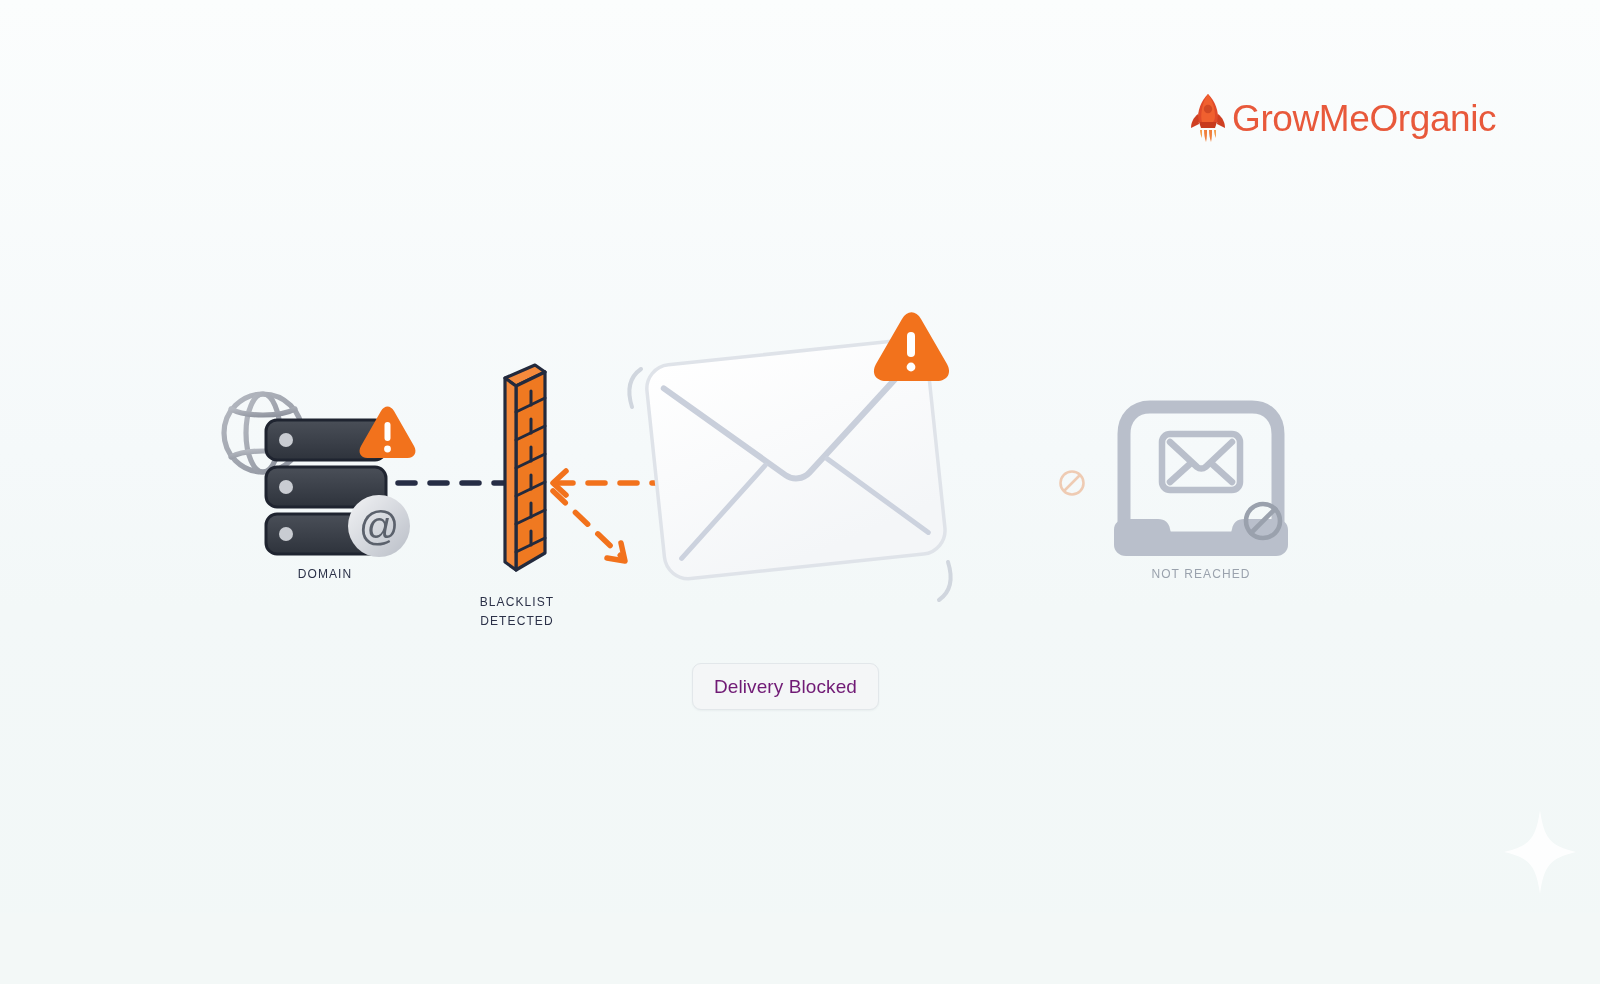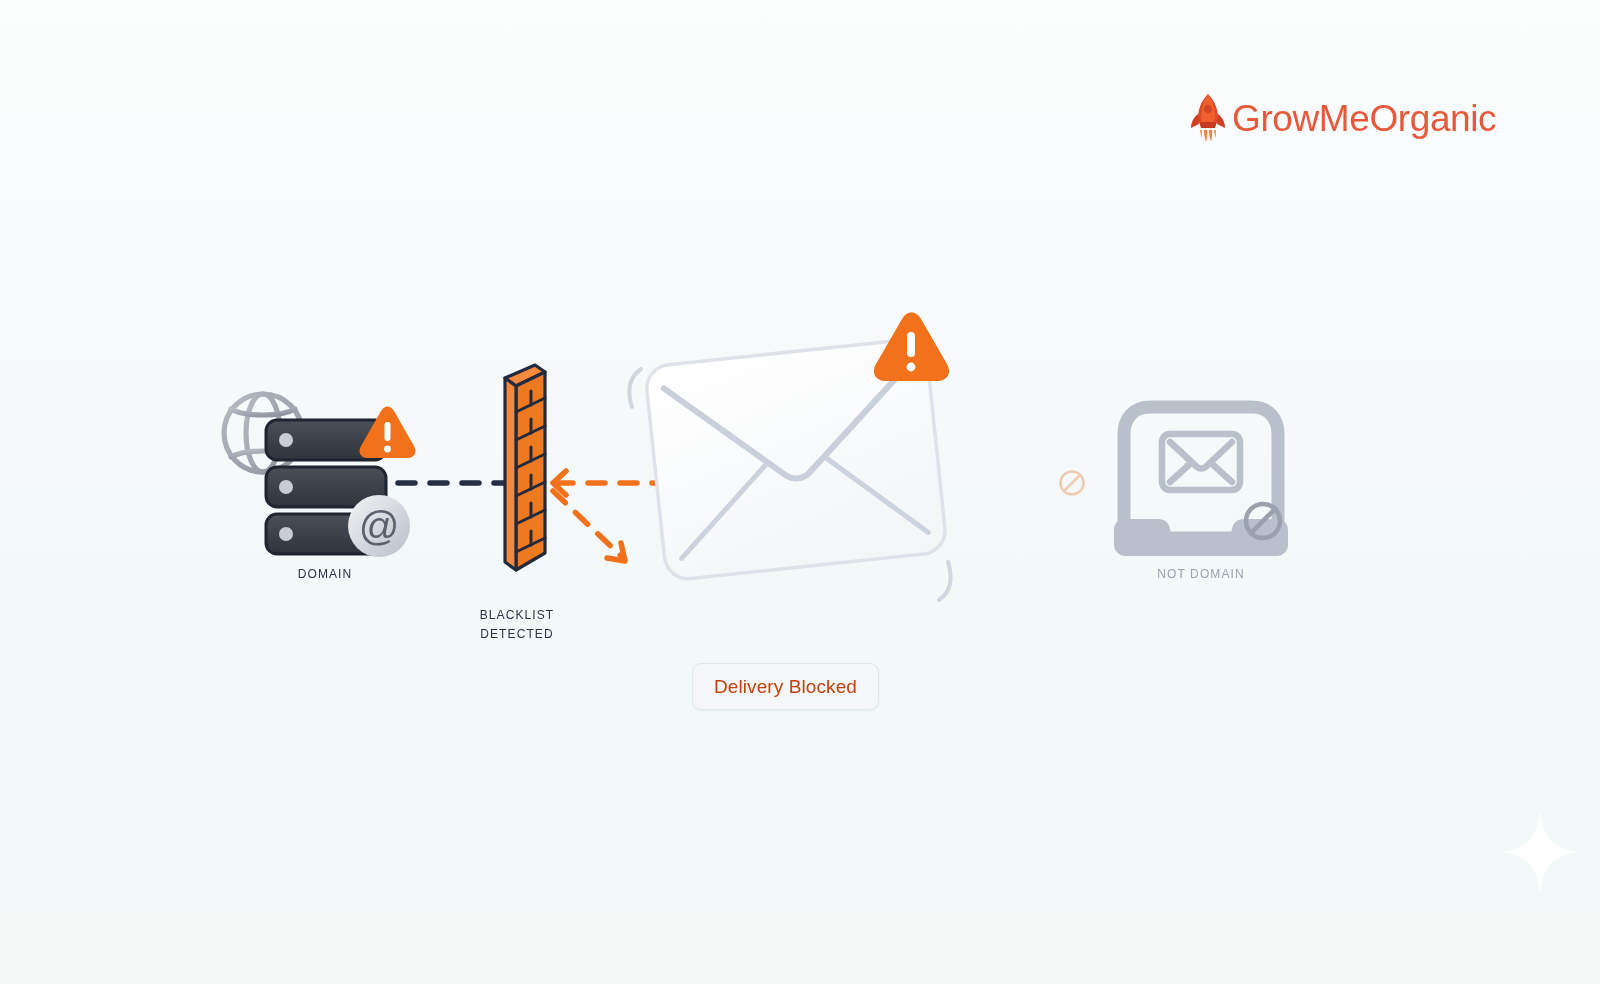--- a/index.html
+++ b/index.html
@@ -66,21 +66,21 @@
     border-radius: 9px;
     background: #f4f6f7;
     border: 1px solid #e2e7ea;
     box-shadow: 0 1px 2px rgba(40,50,70,.05);
     display: flex;
     align-items: center;
     justify-content: center;
   }
   #delivery-pill .pill-text {
     font-size: 19px;
-    color: #c2410c;
+    color: #701a75;
     letter-spacing: .1px;
     text-align: center;
   }
 
   
   .layer {
     position: absolute;
     left: 0; top: 0;
     width: 1600px; height: 984px;
     pointer-events: none;
@@ -215,21 +215,21 @@
         <line x1="531" y1="391" x2="531" y2="405"></line>
         <line x1="531" y1="419" x2="531" y2="433"></line>
         <line x1="531" y1="447" x2="531" y2="461"></line>
         <line x1="531" y1="475" x2="531" y2="489"></line>
         <line x1="531" y1="503" x2="531" y2="517"></line>
         <line x1="531" y1="531" x2="531" y2="545"></line>
       </g>
     </g>
   </svg>
 
-  <div class="node-label" style="left:437px; top:606px; width:160px;">BLACKLIST
+  <div class="node-label" style="left:437px; top:593px; width:160px;">BLACKLIST
 DETECTED</div>
 
   <svg class="layer" viewBox="0 0 1600 984">
     <defs>
       <linearGradient id="envGrad" x1="0" y1="0" x2="0.4" y2="1">
         <stop offset="0%" stop-color="#ffffff"></stop>
         <stop offset="100%" stop-color="#f4f6f8"></stop>
       </linearGradient>
     </defs>
 
@@ -265,19 +265,19 @@
       <path d="M1170 482 L1191 463" fill="none" stroke="#b9bfcb" stroke-width="6.5" stroke-linecap="round"></path>
       <path d="M1232 482 L1211 463" fill="none" stroke="#b9bfcb" stroke-width="6.5" stroke-linecap="round"></path>
     </g>
 
     <g>
       <circle cx="1263" cy="521" r="17" fill="none" stroke="#9aa1ad" stroke-width="4.6"></circle>
       <line x1="1251" y1="533" x2="1275" y2="509" stroke="#9aa1ad" stroke-width="4.6" stroke-linecap="round"></line>
     </g>
   </svg>
 
-  <div class="node-label muted" style="left:1115px; top:565px; width:172px;">NOT DOMAIN</div>
+  <div class="node-label muted" style="left:1115px; top:565px; width:172px;">NOT REACHED</div>
 
   <div id="delivery-pill">
     <span class="pill-text">Delivery Blocked</span>
   </div>
 
 </div>
 
 </body></html>

